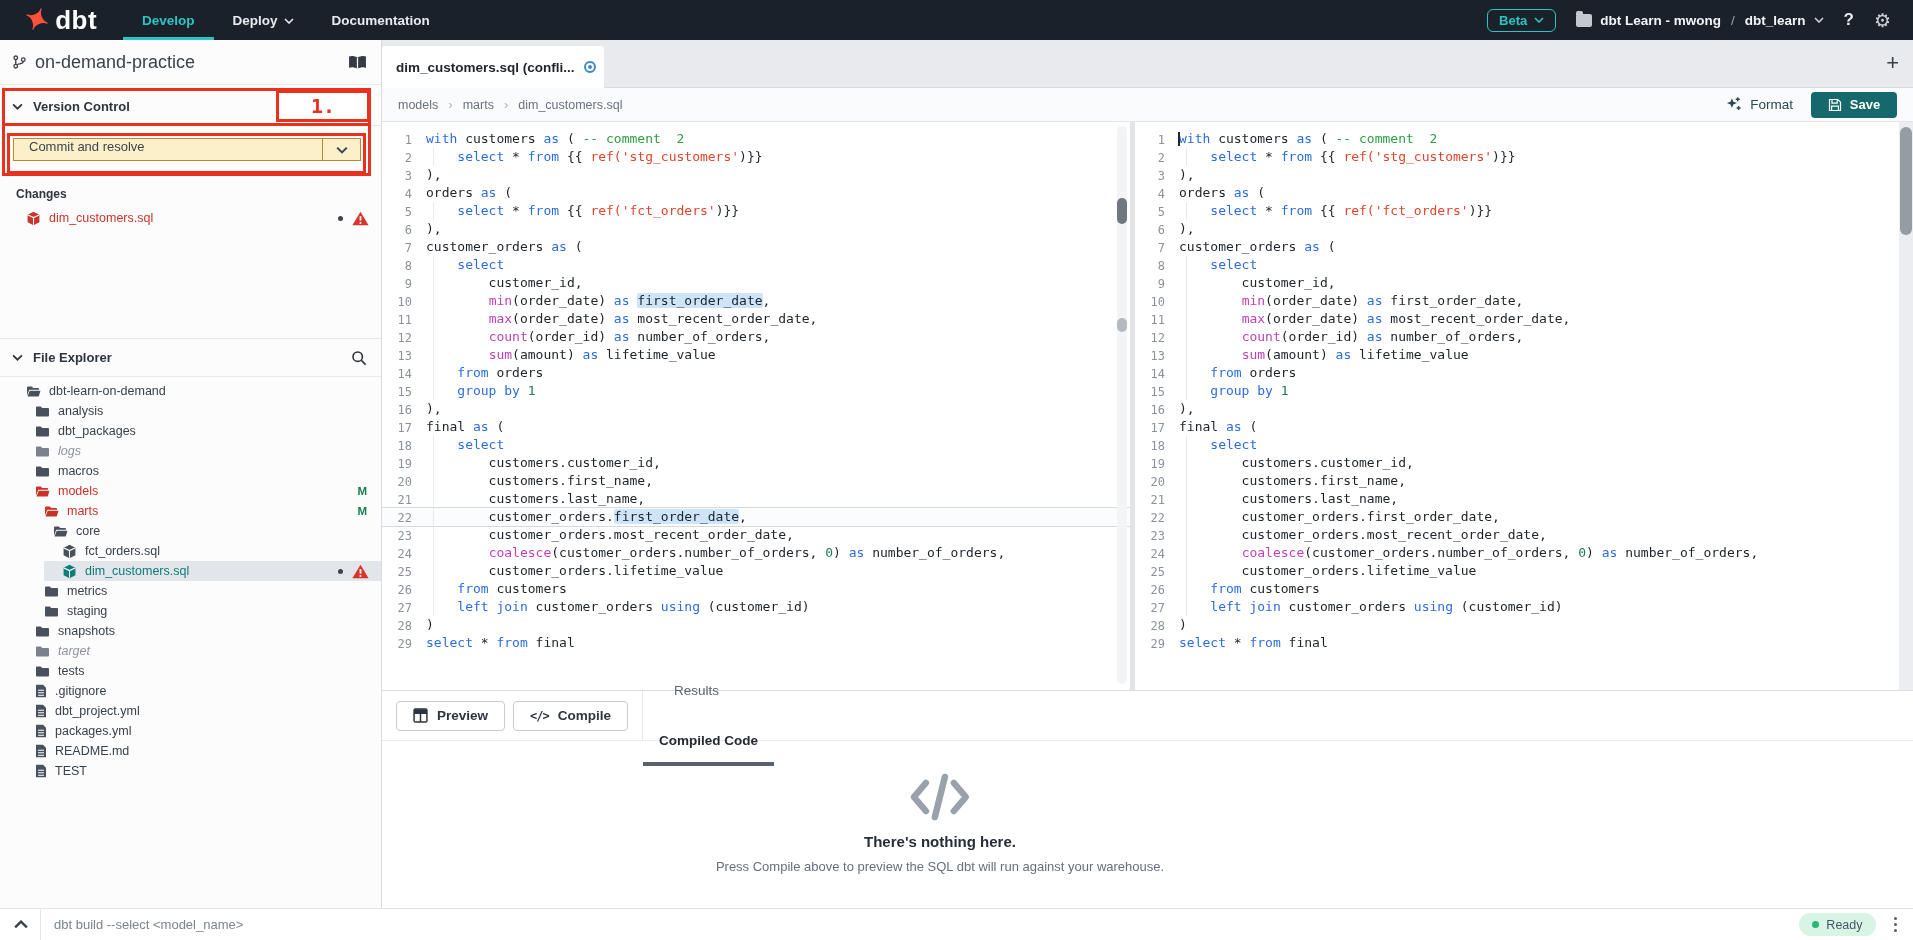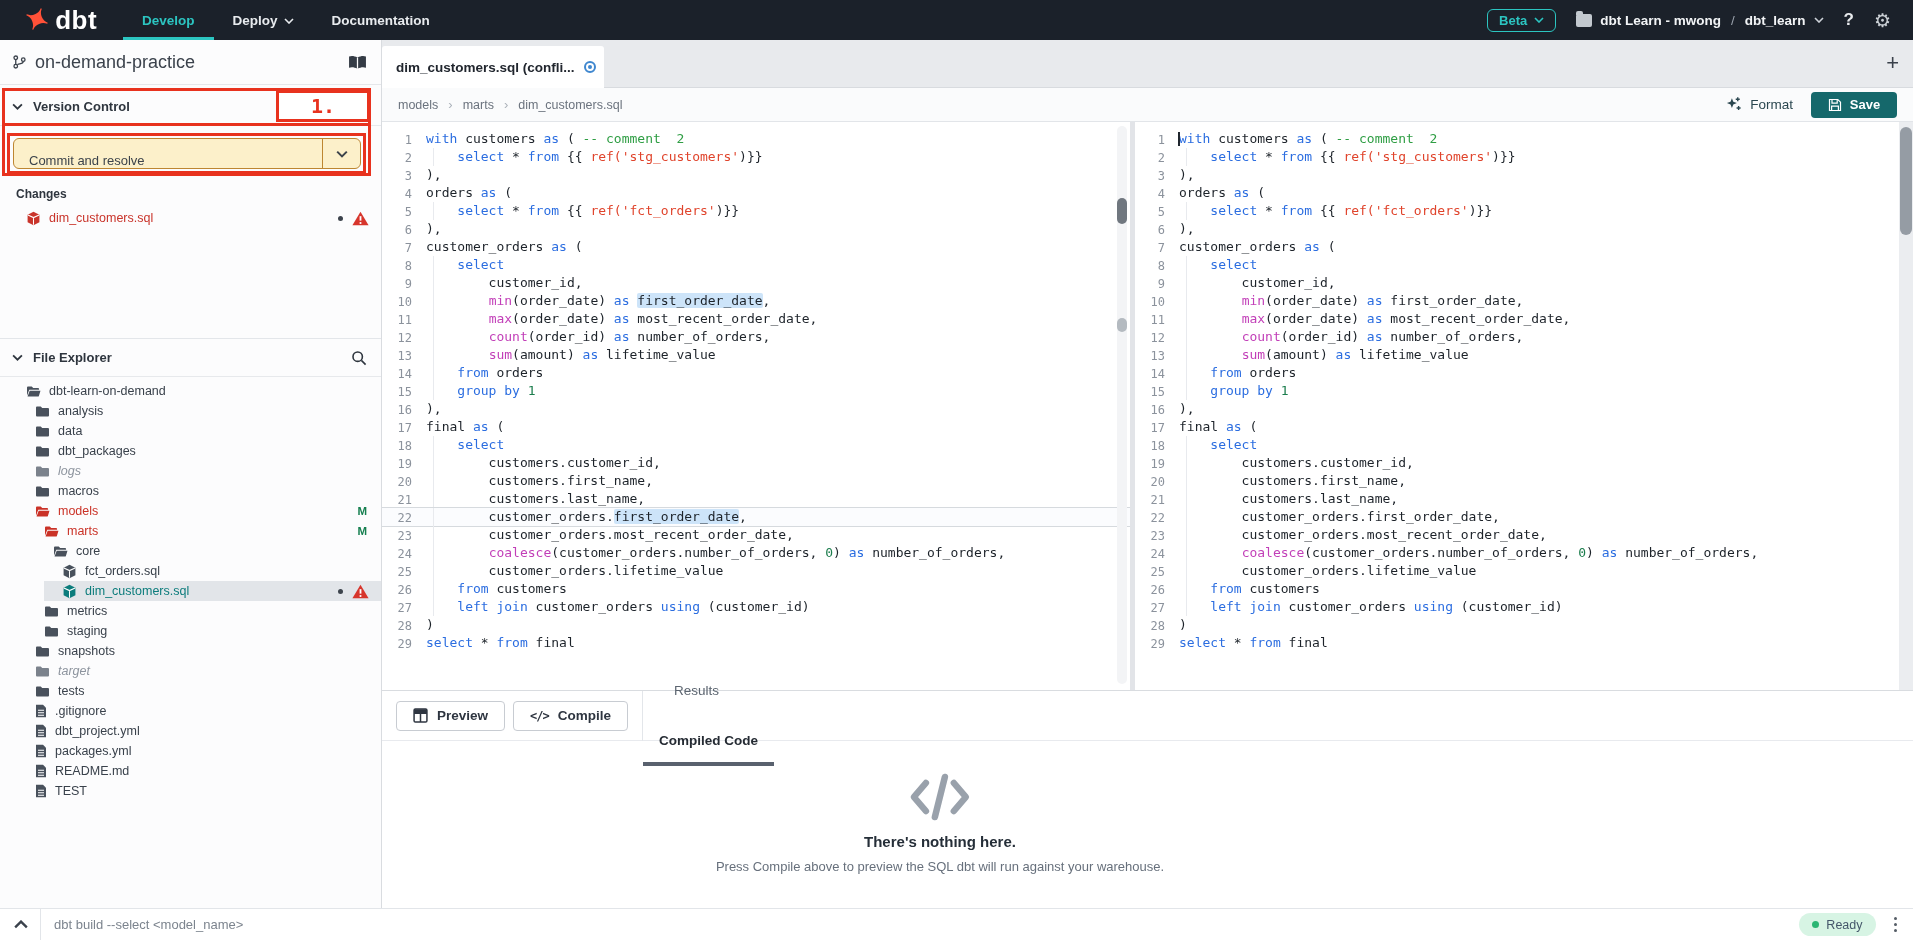--- a/index.html
+++ b/index.html
@@ -27,21 +27,21 @@
 
   
   .sidebar { position:absolute; left:0; top:40px; width:382px; height:868px; background:#fcfcfd; border-right:1px solid #d9dce0; }
   .branch-row { height:45px; display:flex; align-items:center; padding:0 14px 0 12px; border-bottom:1px solid #e5e7ea; color:#3b424c; }
   .branch-row .label { font-size:18px; margin-left:8px; }
   .branch-row .book { margin-left:auto; cursor:pointer; }
   .sec-header { height:38px; display:flex; align-items:center; padding:0 14px 0 12px; border-bottom:1px solid #e7e9ec; cursor:pointer; }
   .sec-header .title { font-size:13px; font-weight:700; color:#2e353e; margin-left:10px; }
   .sec-header .search { margin-left:auto; cursor:pointer; }
   .vc-header { position:absolute; left:0; top:48px; width:381px; }
-  .commit-btn { position:absolute; left:13px; top:98px; width:348px; height:31px; background:#fcf0ca; border:1px solid #bd8631; border-radius:6px; display:flex; align-items:flex-end; cursor:pointer; }
+  .commit-btn { position:absolute; left:13px; top:98px; width:348px; height:23px; background:#fcf0ca; border:1px solid #bd8631; border-radius:0; display:flex; align-items:flex-start; cursor:pointer; }
   .commit-btn .lbl { font-size:13px; color:#3c434b; padding-left:15px; }
   .commit-btn .dd { margin-left:auto; width:38px; height:100%; border-left:1px solid #bd8631; display:flex; align-items:center; justify-content:center; color:#3c434b; }
   .changes-label { position:absolute; left:16px; top:147px; font-size:12px; font-weight:700; color:#2e353e; }
   .changes-row { position:absolute; left:0; top:166px; width:381px; height:24px; display:flex; align-items:center; padding-left:26px; cursor:pointer; }
   .changes-row .nm { font-size:12.5px; color:#c9342b; margin-left:8px; }
   .row-markers { position:absolute; right:12px; display:flex; align-items:center; gap:9px; }
   .dotmark { width:5px; height:5px; border-radius:50%; background:#3c434c; }
   .fe-wrap { position:absolute; left:0; top:298px; width:381px; border-top:1px solid #e3e6ea; }
   .tree { position:absolute; left:0; top:341px; width:381px; }
   .tree-row { height:20px; display:flex; align-items:center; position:relative; font-size:12.5px; color:#39414b; cursor:pointer; }
@@ -239,28 +239,20 @@
         </span>
         <span>dbt-learn-on-demand</span>
       </div>
       <div class="tree-row" style="padding-left: 35px;">
         <span class="ic" style="color: rgb(73, 81, 92);">
           <svg width="15" height="13" viewBox="0 0 16 14" fill="currentColor">
             <path d="M1 2.6c0-.6.4-1 1-1h4.1L7.7 3.2H14c.6 0 1 .4 1 1v7.2c0 .6-.4 1-1 1H2c-.6 0-1-.4-1-1z"></path>
           </svg>
         </span>
         <span>analysis</span>
-      </div>
-      <div class="tree-row" style="padding-left: 35px;">
-        <span class="ic" style="color: rgb(73, 81, 92);">
-          <svg width="15" height="13" viewBox="0 0 16 14" fill="currentColor">
-            <path d="M1 2.6c0-.6.4-1 1-1h4.1L7.7 3.2H14c.6 0 1 .4 1 1v7.2c0 .6-.4 1-1 1H2c-.6 0-1-.4-1-1z"></path>
-          </svg>
-        </span>
-        <span>data</span>
       </div>
       <div class="tree-row" style="padding-left: 35px;">
         <span class="ic" style="color: rgb(73, 81, 92);">
           <svg width="15" height="13" viewBox="0 0 16 14" fill="currentColor">
             <path d="M1 2.6c0-.6.4-1 1-1h4.1L7.7 3.2H14c.6 0 1 .4 1 1v7.2c0 .6-.4 1-1 1H2c-.6 0-1-.4-1-1z"></path>
           </svg>
         </span>
         <span>dbt_packages</span>
       </div>
       <div class="tree-row dim" style="padding-left: 35px;">

